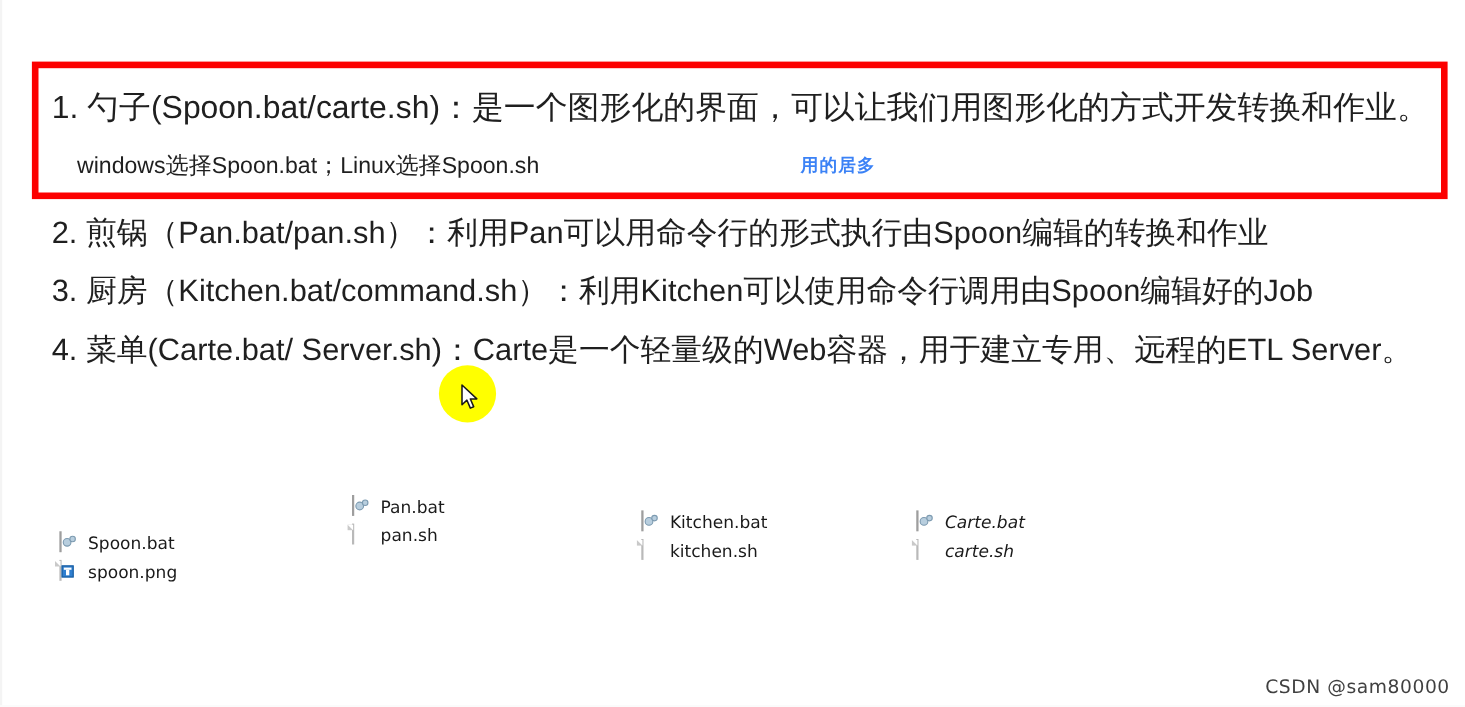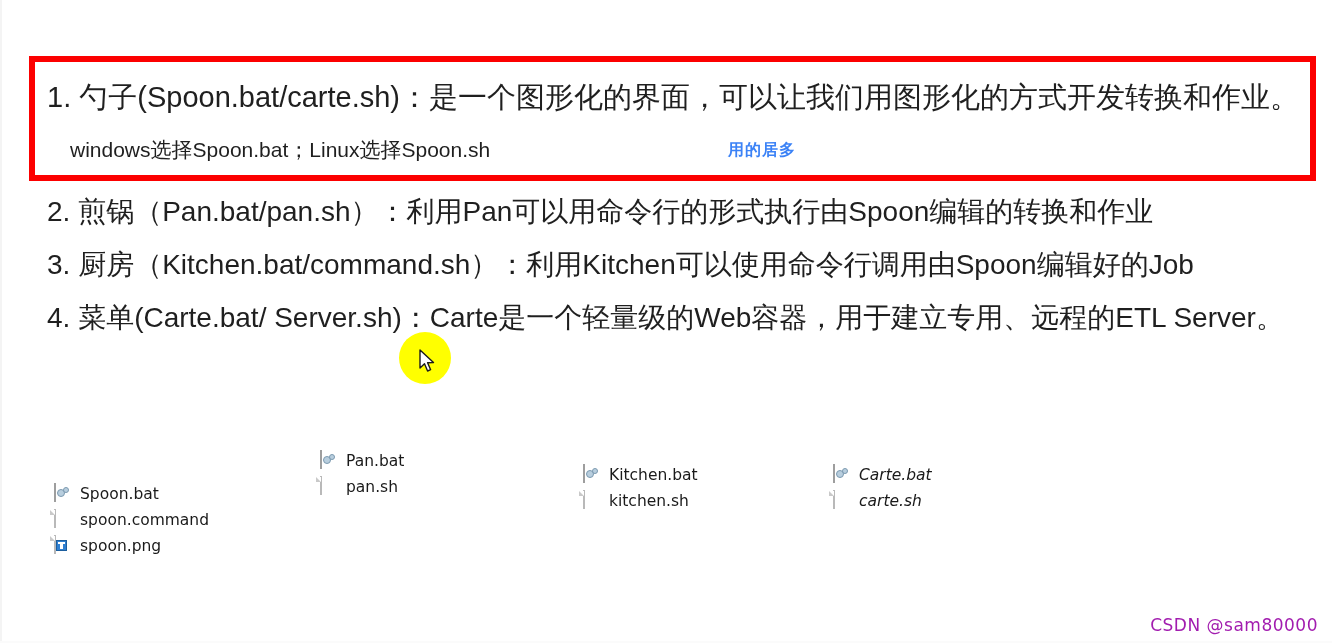--- a/index.html
+++ b/index.html
@@ -252,21 +252,21 @@
     left: 3px; top: 3px;
     width: 3px; height: 5px;
     background: #ffffff;
   }
 
   
   .watermark {
     position: absolute;
     right: 14px;
     bottom: 8px;
-    color: #a21caf;
+    color: #404040;
     font-size: 17px;
     font-family: "DejaVu Sans", "Liberation Sans", sans-serif;
     letter-spacing: 0.5px;
     white-space: nowrap;
   }
 </style>
 </head>
 <body>
 
 <div class="page-edge-left"></div>
@@ -310,24 +310,20 @@
 <div class="filelist">
 
   <div class="file-col col-1">
     <div class="file-row">
       <span class="file-icon">
         <span class="ico-bat"><span class="gear-a"></span><span class="gear-b"></span></span>
       </span>
       <span class="file-label">Spoon.bat</span>
     </div>
     <div class="file-row">
-      <span class="file-icon"><span class="ico-doc"></span></span>
-      <span class="file-label">spoon.command</span>
-    </div>
-    <div class="file-row">
       <span class="file-icon">
         <span class="ico-png"><span class="thumb"></span></span>
       </span>
       <span class="file-label">spoon.png</span>
     </div>
   </div>
 
   <div class="file-col col-2">
     <div class="file-row">
       <span class="file-icon">

